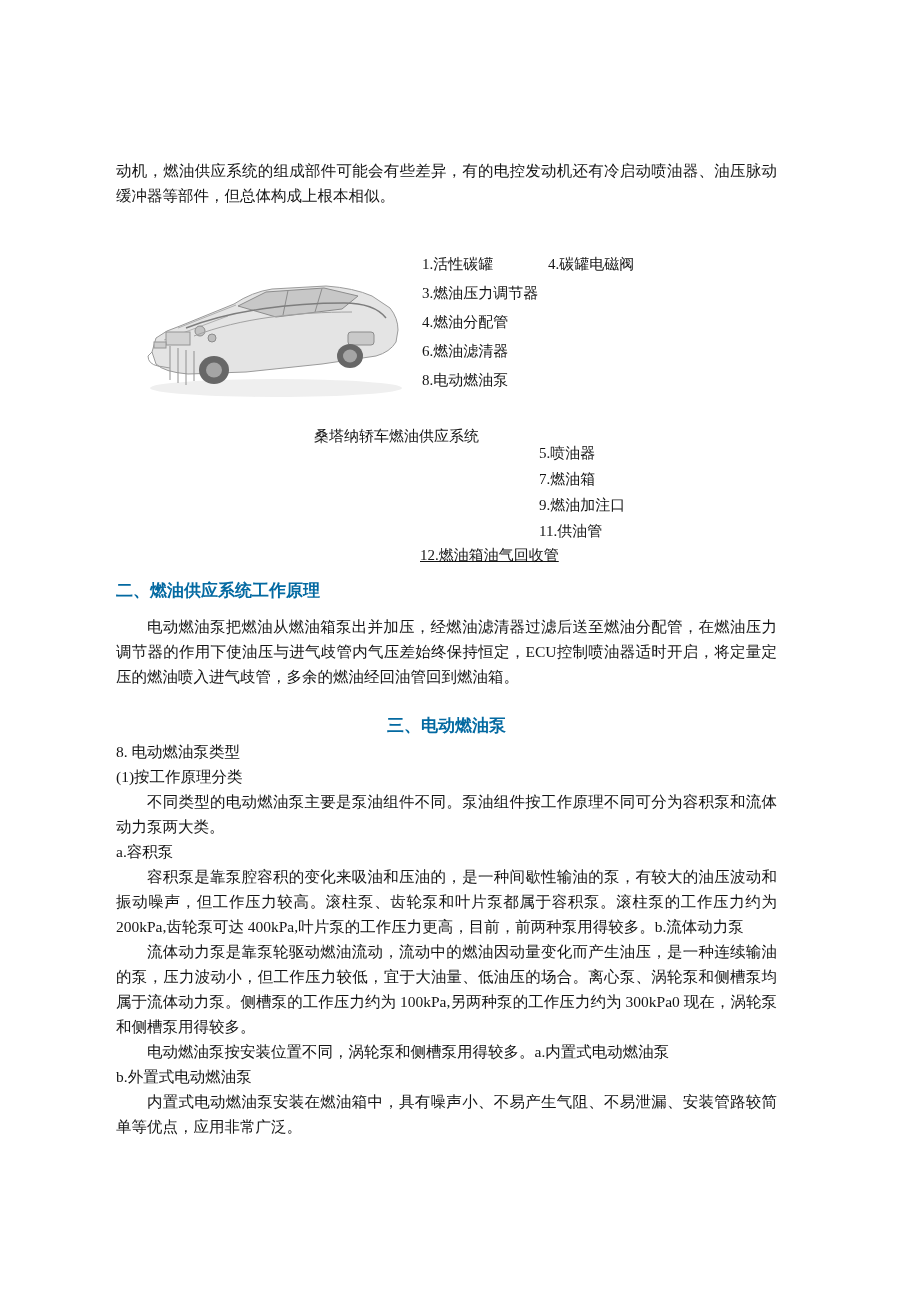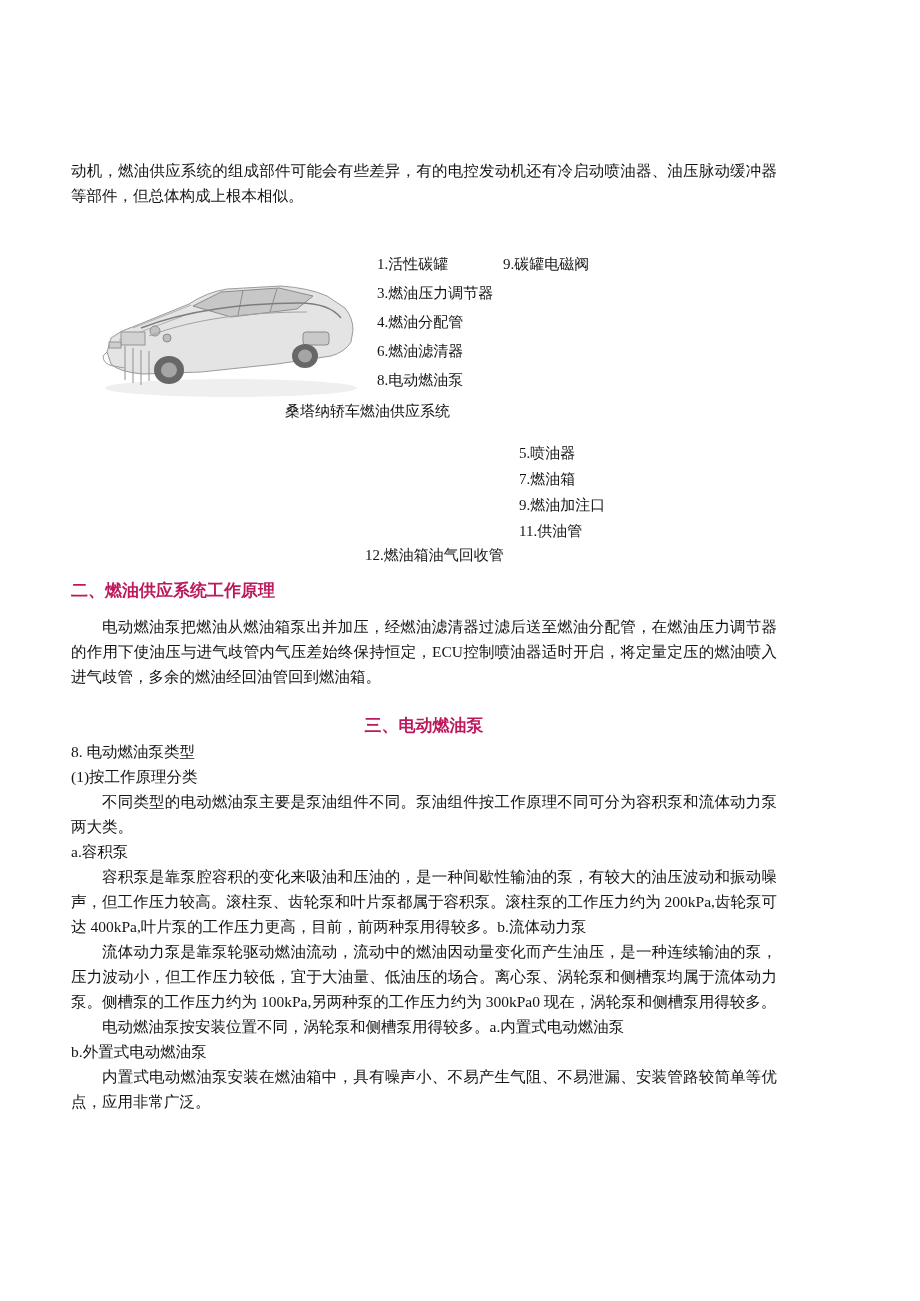--- a/index.html
+++ b/index.html
@@ -5,35 +5,35 @@
   * { margin: 0; padding: 0; box-sizing: border-box; }
   html, body { background: #ffffff; }
   .page {
     position: relative;
     width: 920px;
     height: 1301px;
     margin: 0 auto;
     background: #ffffff;
     color: #141414;
     font-family: "Liberation Serif", "DejaVu Serif", serif;
-    padding: 158px 143px 0 71px;
+    padding: 158px 143px 0 116px;
     overflow: hidden;
   }
   .body-text {
     font-size: 15.5px;
     line-height: 25px;
     text-align: justify;
   }
   .indent { text-indent: 2em; }
   .sec-heading {
     font-family: "Liberation Sans", "DejaVu Sans", sans-serif;
     font-size: 17px;
     font-weight: 700;
     line-height: 26px;
-    color: #be185d;
+    color: #0369a1;
   }
   .h2-working { margin-top: 8px; }
   .s2-body { margin-top: 10px; }
   .h3-pump { margin-top: 24px; text-align: center; }
 
   
   .figure {
     position: relative;
     height: 328px;
     margin-top: 34px;
@@ -46,26 +46,26 @@
     top: 4px;
     width: 276px;
     height: 162px;
   }
   .legend-left { position: absolute; left: 306px; top: 8px; }
   .legend-left .legend-item { height: 29px; line-height: 29px; white-space: nowrap; }
   .legend-canister-valve {
     position: absolute; left: 432px; top: 8px;
     height: 29px; line-height: 29px; white-space: nowrap;
   }
-  .fig-caption { position: absolute; left: 198px; top: 156px; white-space: nowrap; margin-left: 16px; }
-  .legend-right { position: absolute; left: 448px; top: 198px; }
+  .fig-caption { position: absolute; left: 198px; top: 181px; white-space: nowrap; }
+  .legend-right { position: absolute; left: 423px; top: 198px; }
   .legend-right .legend-item { height: 26px; line-height: 26px; white-space: nowrap; }
   .legend-recovery {
-    position: absolute; left: 294px; top: 300px;
-    height: 26px; line-height: 26px; white-space: nowrap;
+    position: absolute; left: 304px; top: 300px;
+    height: 26px; line-height: 26px; white-space: nowrap; text-decoration: underline;
   }
 </style>
 </head>
 <body>
 
 <div class="page">
 
   <p class="body-text">动机，燃油供应系统的组成部件可能会有些差异，有的电控发动机还有冷启动喷油器、油压脉动缓冲器等部件，但总体构成上根本相似。</p>
 
   <div class="figure">
@@ -108,21 +108,21 @@
     </div>
 
     <div class="legend-left">
       <div class="legend-item">1.活性碳罐</div>
       <div class="legend-item">3.燃油压力调节器</div>
       <div class="legend-item">4.燃油分配管</div>
       <div class="legend-item">6.燃油滤清器</div>
       <div class="legend-item">8.电动燃油泵</div>
     </div>
 
-    <div class="legend-canister-valve">9.碳罐电磁阀</div>
+    <div class="legend-canister-valve">4.碳罐电磁阀</div>
 
     <div class="fig-caption">桑塔纳轿车燃油供应系统</div>
 
     <div class="legend-right">
       <div class="legend-item">5.喷油器</div>
       <div class="legend-item">7.燃油箱</div>
       <div class="legend-item">9.燃油加注口</div>
       <div class="legend-item">11.供油管</div>
     </div>
 

